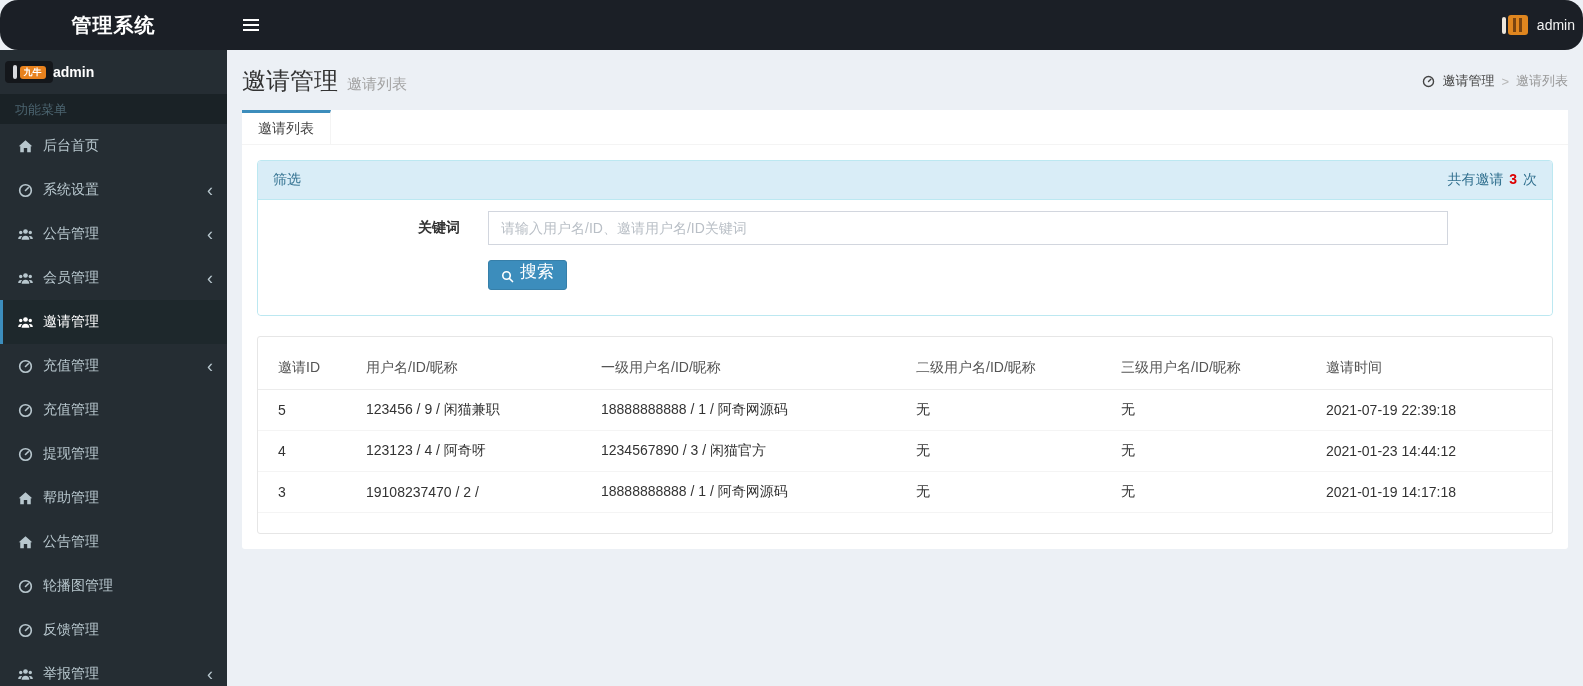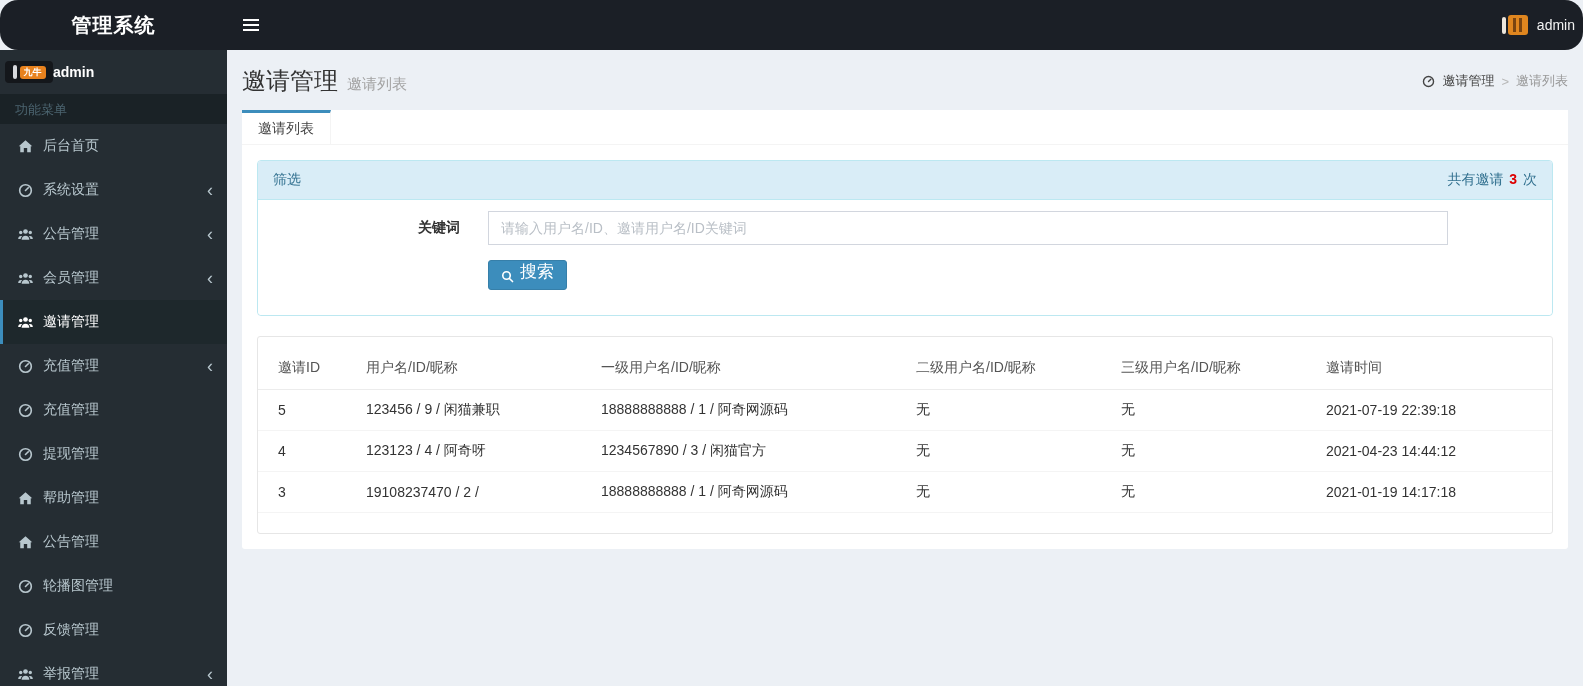--- a/index.html
+++ b/index.html
@@ -318,21 +318,21 @@
               <td>无</td>
               <td>无</td>
               <td>2021-07-19 22:39:18</td>
             </tr>
             <tr>
               <td>4</td>
               <td>123123 / 4 / 阿奇呀</td>
               <td>1234567890 / 3 / 闲猫官方</td>
               <td>无</td>
               <td>无</td>
-              <td>2021-04-23 14:44:12</td>
+              <td>2021-01-23 14:44:12</td>
             </tr>
             <tr>
               <td>3</td>
               <td>19108237470 / 2 /</td>
               <td>18888888888 / 1 / 阿奇网源码</td>
               <td>无</td>
               <td>无</td>
               <td>2021-01-19 14:17:18</td>
             </tr>
           </tbody>

